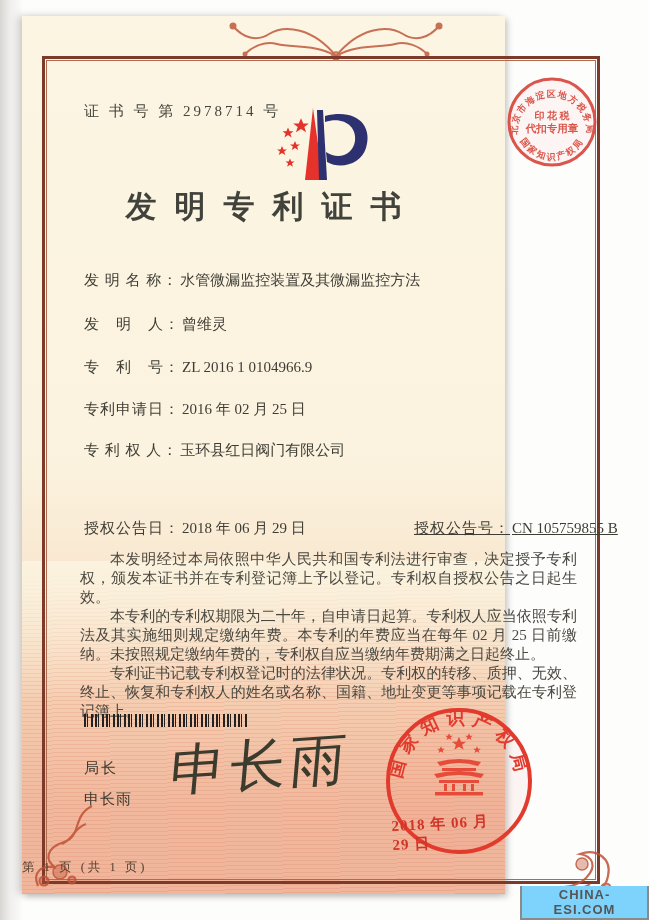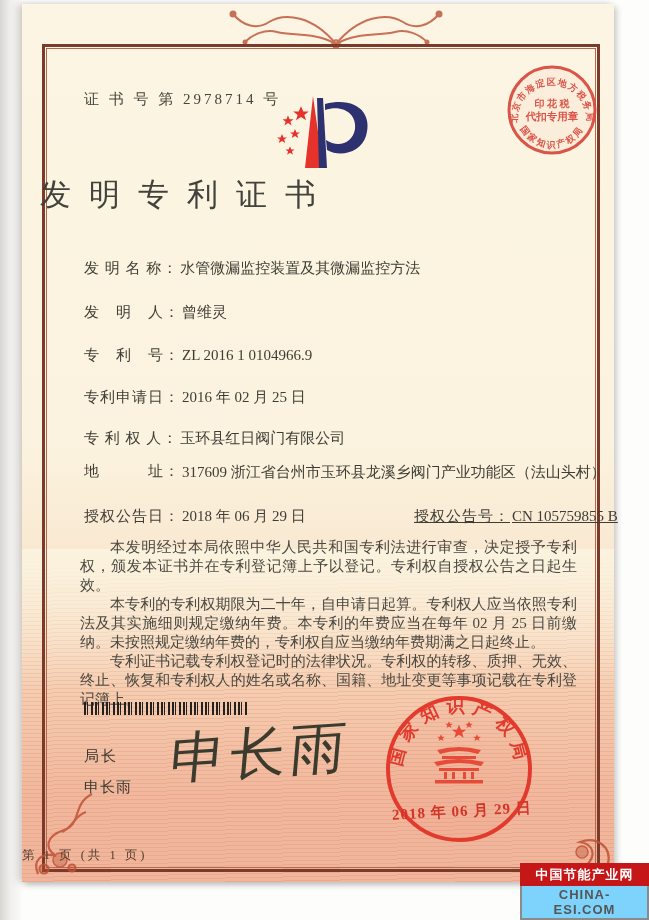--- a/index.html
+++ b/index.html
@@ -5,37 +5,37 @@
   html,body{margin:0;padding:0;}
   body{
     width:649px;height:920px;position:relative;overflow:hidden;
     background:#fdfdfc;
     font-family:"Liberation Serif","DejaVu Serif",serif;
   }
   
   .scan-edge{position:absolute;left:0;top:0;width:22px;height:100%;
     background:linear-gradient(90deg,#d8d6d2 0%,#efeeec 45%,#fbfbfa 100%);}
   
-  .paper{position:absolute;left:22px;top:4px;width:592px;height:878px;
+  .paper{position:absolute;left:22px;top:16px;width:483px;height:878px;
     background:linear-gradient(180deg,#fcf5e3 0%,#fbf3df 50%,#f9e7cf 64%,#f5cdb0 78%,#f1b89d 90%,#f0b59b 100%);
     box-shadow:-4px 0 7px rgba(90,70,60,.25),3px 3px 6px rgba(0,0,0,.18);}
   
   .guilloche{position:absolute;left:0;right:0;top:545px;bottom:0;
     background-image:
       linear-gradient(180deg,rgba(251,243,223,1) 0%,rgba(251,243,223,0) 42%),
       repeating-linear-gradient(179deg,rgba(208,104,78,.17) 0px,rgba(208,104,78,.17) 1px,rgba(255,255,255,0) 1px,rgba(255,255,255,0) 4px);}
   
   .frame{position:absolute;left:20px;top:40px;width:552px;height:822px;
     border:3px solid #7c3a2b;}
   .frame::after{content:"";position:absolute;inset:1px;border:1px solid #b06a4e;}
 
   .cert-no{position:absolute;left:62px;top:86px;font-size:15px;letter-spacing:3px;color:#45453c;}
   .logo{position:absolute;left:243px;top:88px;width:118px;height:84px;}
-  .title{position:absolute;left:0;top:170px;width:100%;text-align:left;
-    font-size:31px;font-weight:normal;color:#42423c;letter-spacing:18px;text-indent:18px;}
+  .title{position:absolute;left:0;top:170px;width:100%;text-align:center;
+    font-size:31px;font-weight:bold;color:#42423c;letter-spacing:18px;text-indent:18px;}
 
   .field{position:absolute;left:62px;font-size:15px;color:#3e3d35;white-space:nowrap;}
   .field .lbl{letter-spacing:1px;}
   .field .val{margin-left:2px;}
   .field-addr .val{display:inline-block;width:436px;vertical-align:top;white-space:normal;line-height:1.45;}
   .f1{top:255px}.f2{top:299px}.f3{top:342px}.f4{top:384px}.f5{top:425px}.f6{top:458px}.f7{top:503px}
   .pair2{position:absolute;left:330px;top:0;text-decoration:underline;}
 
   .paras{position:absolute;left:58px;top:534px;width:497px;
     font-size:15px;line-height:19px;color:#4a4840;text-align:justify;}
@@ -122,23 +122,20 @@
     <span class="lbl">发　明　人：</span><span class="val">曾维灵</span>
   </div>
   <div class="field f3">
     <span class="lbl">专　利　号：</span><span class="val">ZL 2016 1 0104966.9</span>
   </div>
   <div class="field f4">
     <span class="lbl">专利申请日：</span><span class="val">2016 年 02 月 25 日</span>
   </div>
   <div class="field f5">
     <span class="lbl">专 利 权 人：</span><span class="val">玉环县红日阀门有限公司</span>
-  </div>
-  <div class="field f6 field-addr">
-    <span class="lbl">地　　　址：</span><span class="val">317609 浙江省台州市玉环县龙溪乡阀门产业功能区（法山头村）</span>
   </div>
   <div class="field f7">
     <span class="lbl">授权公告日：</span><span class="val">2018 年 06 月 29 日</span>
     <span class="pair2"><span class="lbl">授权公告号：</span><span class="val">CN 105759855 B</span></span>
   </div>
 
   <div class="paras">
     <p>本发明经过本局依照中华人民共和国专利法进行审查，决定授予专利权，颁发本证书并在专利登记簿上予以登记。专利权自授权公告之日起生效。</p>
     <p>本专利的专利权期限为二十年，自申请日起算。专利权人应当依照专利法及其实施细则规定缴纳年费。本专利的年费应当在每年 02 月 25 日前缴纳。未按照规定缴纳年费的，专利权自应当缴纳年费期满之日起终止。</p>
     <p>专利证书记载专利权登记时的法律状况。专利权的转移、质押、无效、终止、恢复和专利权人的姓名或名称、国籍、地址变更等事项记载在专利登记簿上。</p>
@@ -208,15 +205,14 @@
       <path d="M30,48 C44,40 60,44 70,36"></path>
       <circle cx="62" cy="16" r="6" fill="rgba(191,82,55,.45)" stroke-width="1.5"></circle>
       <circle cx="86" cy="40" r="4.5" fill="rgba(191,82,55,.45)"></circle>
     </g>
   </svg>
 
   <div class="page-num">第 1 页 (共 1 页)</div>
 </div>
 
 <div class="wm">
-  <div class="wm-red">中国节能产业网</div>
   <div class="wm-white">CHINA-ESI.COM</div>
 </div>
 
 </body></html>

